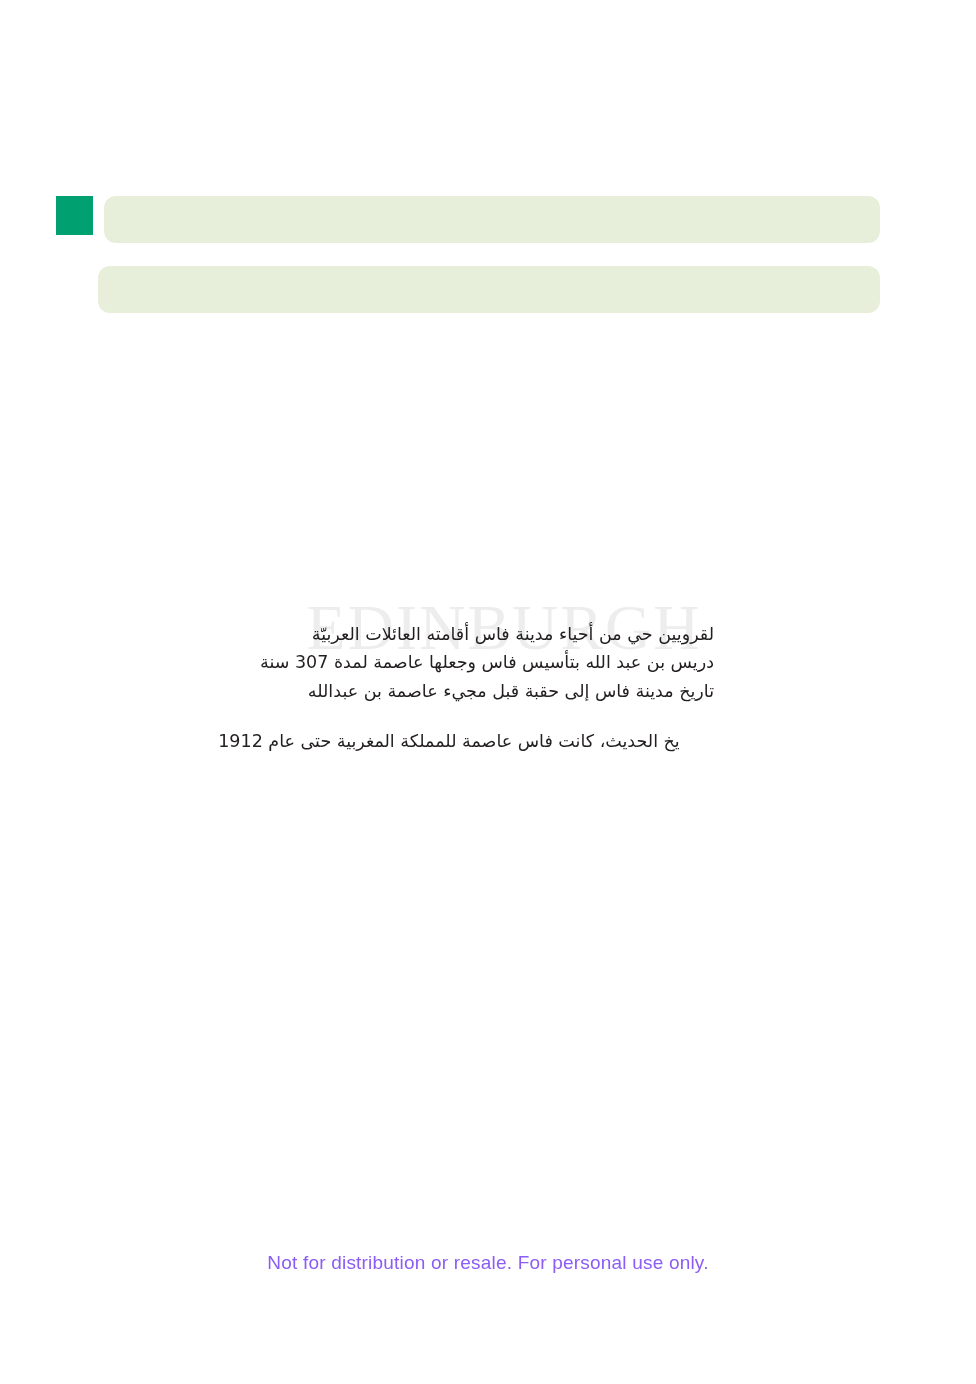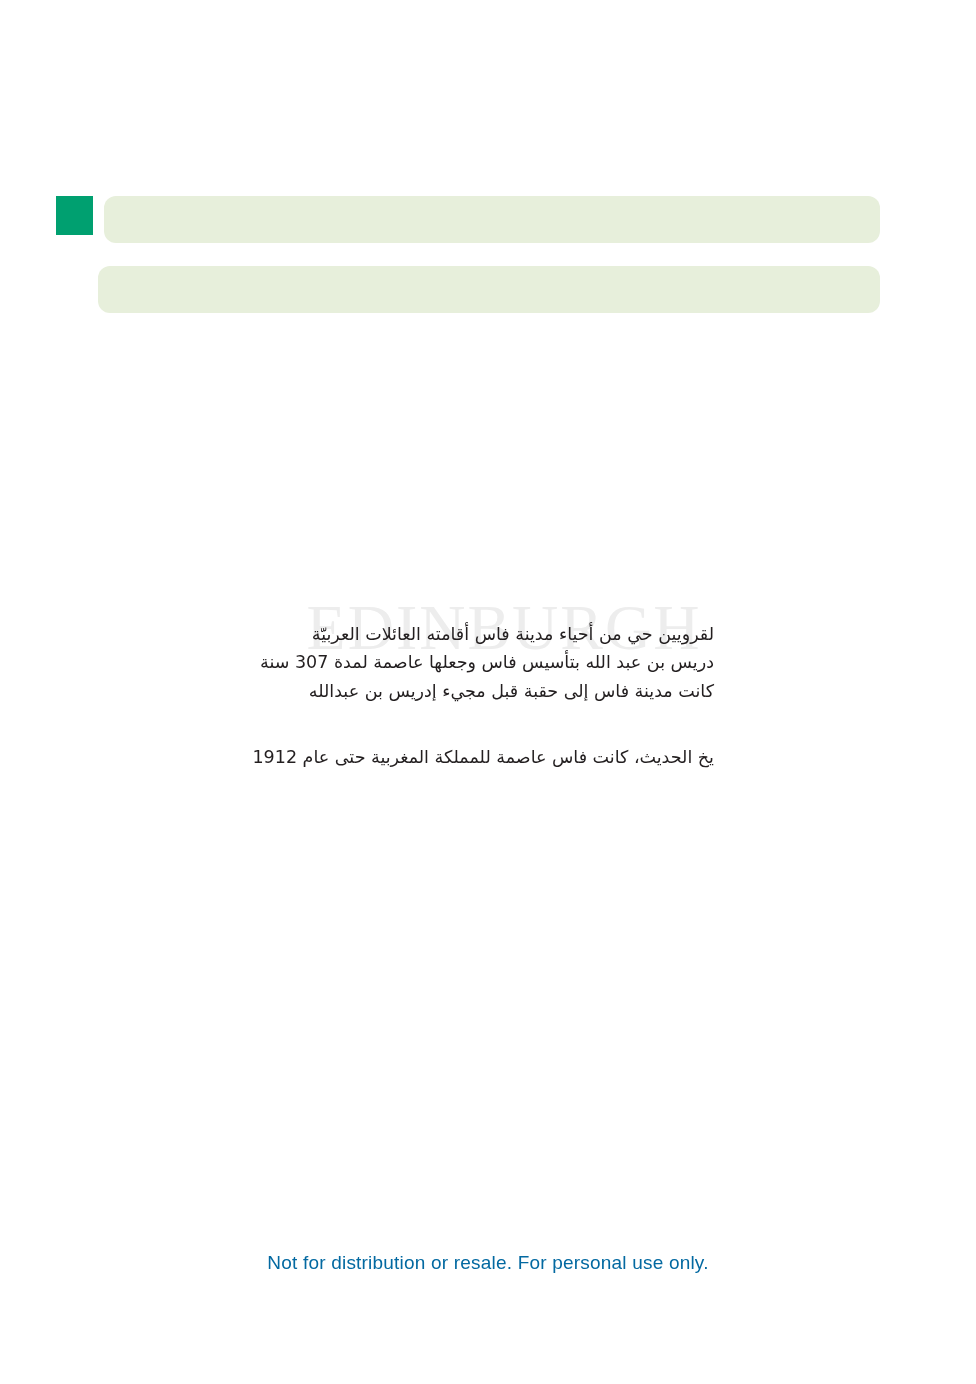--- a/index.html
+++ b/index.html
@@ -78,33 +78,34 @@
     text-align: right;
     font-family: "DejaVu Sans", sans-serif;
     font-size: 17.5px;
     line-height: 1.62;
     color: #231f20;
   }
   .arabic-block p {
     margin: 0;
   }
   .arabic-block p.para-gap {
-    margin-top: 38px;
+    margin-top: 22px;
+    text-align: center;
   }
 
   
   .footer-notice {
     position: absolute;
     left: 0;
     top: 1252px;
     width: 976px;
     text-align: center;
     font-family: "Liberation Sans", sans-serif;
     font-size: 19px;
-    color: #0369a1;
+    color: #8b5cf6;
     letter-spacing: 0.2px;
   }
 </style>
 </head>
 <body>
 
 <div class="page">
 
   <div class="marker-square"></div>
 
@@ -112,19 +113,19 @@
 
   <div class="hl-bar hl-bar-2"></div>
 
   <div class="watermark">
     <div class="wm-line1">EDINBURGH</div>
   </div>
 
   <div class="arabic-block">
     <p>لقرويين حي من أحياء مدينة فاس أقامته العائلات العربيّة</p>
     <p>دريس بن عبد الله بتأسيس فاس وجعلها عاصمة لمدة 307 سنة</p>
-    <p>كانت مدينة فاس إلى حقبة قبل مجيء إدريس بن عبدالله</p>
+    <p>تاريخ مدينة فاس إلى حقبة قبل مجيء عاصمة بن عبدالله</p>
     <p class="para-gap">يخ الحديث، كانت فاس عاصمة للمملكة المغربية حتى عام 1912</p>
   </div>
 
   <div class="footer-notice">Not for distribution or resale. For personal use only.</div>
 
 </div>
 
 </body></html>

